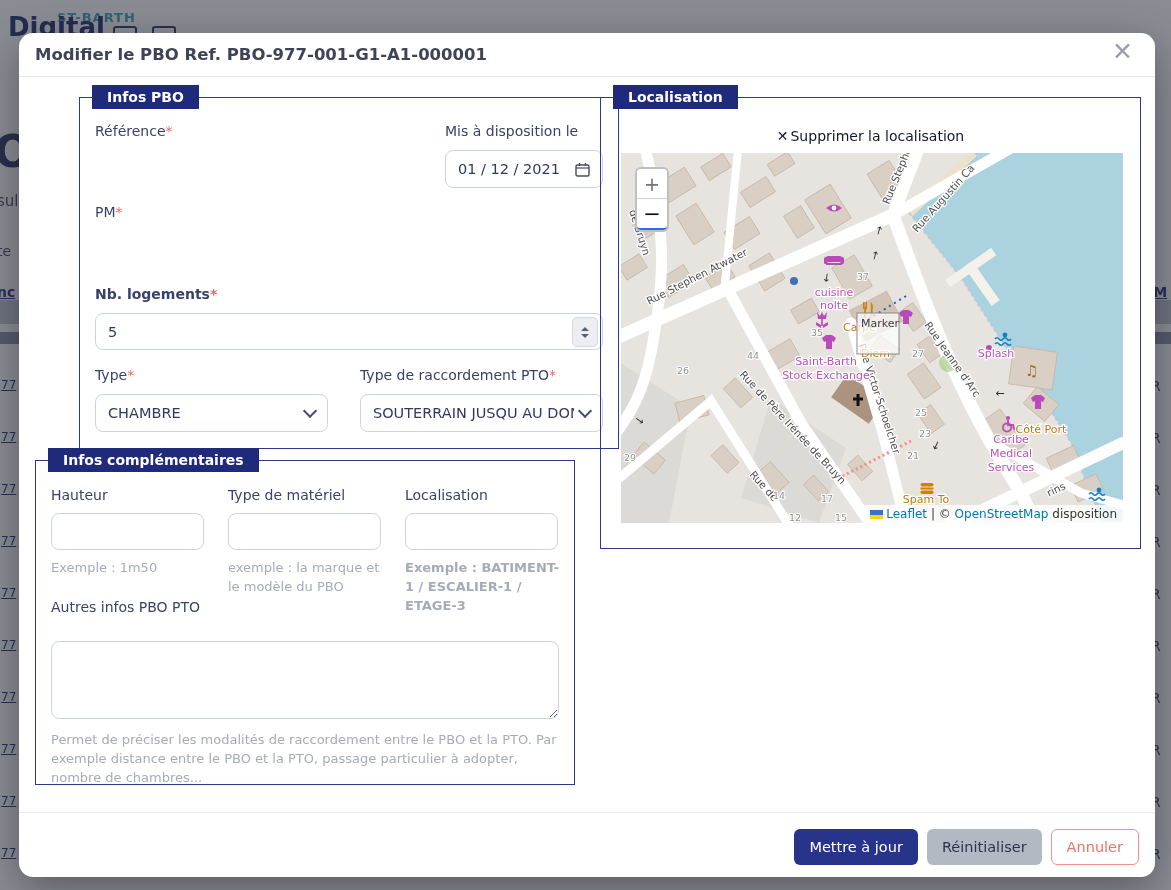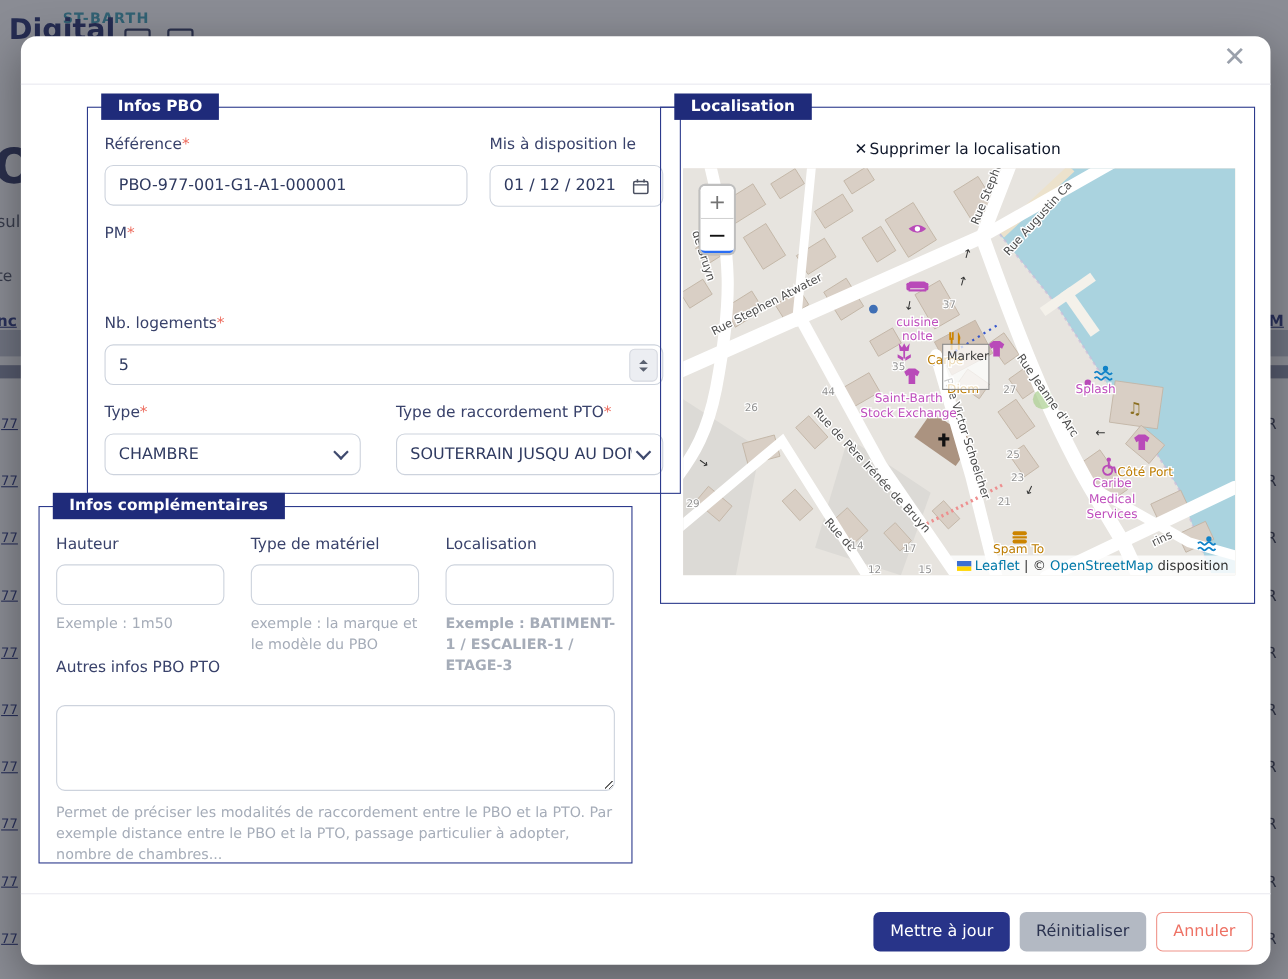--- a/index.html
+++ b/index.html
@@ -123,43 +123,43 @@
       <div class="bg-row">SR</div>
       <div class="bg-row">SR</div>
       <div class="bg-row">SR</div>
       <div class="bg-row">SR</div>
     </div>
 </div>
 <div class="overlay"></div>
 
 <div class="modal">
   <div class="modal-header">
+    <span class="modal-title">Modifier le PBO Ref. PBO-977-001-G1-A1-000001</span>
     <span class="modal-close">✕</span>
   </div>
 
   <div class="fset fset-pbo">
     <span class="legend">Infos PBO</span>
 
     <span class="flabel" style="left:15px;top:25px;"><span>Référence</span><span class="req">*</span></span>
-    <input class="txt" style="left: 15px; top: 52px; width: 330px;" value="PBO-977-001-G1-A1-000001">
 
     <span class="flabel" style="left:365px;top:25px;">Mis à disposition le</span>
     <div class="fakebox" style="left:365px;top:52px;width:158px;">
       <span class="val">01 / 12 / 2021</span>
       <svg width="15" height="15" viewBox="0 0 15 15">
           <rect x="1" y="3" width="13" height="11" rx="1.5" fill="none" stroke="#4a4f60" stroke-width="1.4"></rect>
           <line x1="4.5" y1="1" x2="4.5" y2="4" stroke="#4a4f60" stroke-width="1.4"></line>
           <line x1="10.5" y1="1" x2="10.5" y2="4" stroke="#4a4f60" stroke-width="1.4"></line>
           <line x1="1" y1="6" x2="14" y2="6" stroke="#4a4f60" stroke-width="1.2"></line>
         </svg>
     </div>
 
     <span class="flabel" style="left:15px;top:106px;"><span>PM</span><span class="req">*</span></span>
 
-    <span class="flabel" style="left:15px;top:188px;"><span>Nb. logements</span><span class="req">*</span></span>
+    <span class="flabel" style="left:15px;top:188px;font-weight:bold;"><span>Nb. logements</span><span class="req">*</span></span>
     <input class="txt" style="left: 15px; top: 215px; width: 508px;" value="5">
     <div class="spin" style="left:492px;top:219px;">
         <i class="up"></i>
         <i class="dn"></i>
       </div>
 
     <span class="flabel" style="left:15px;top:269px;"><span>Type</span><span class="req">*</span></span>
     <div class="fakebox" style="left:15px;top:296px;width:233px;">
       <span class="val">CHAMBRE</span>
       <span class="chev"></span>

